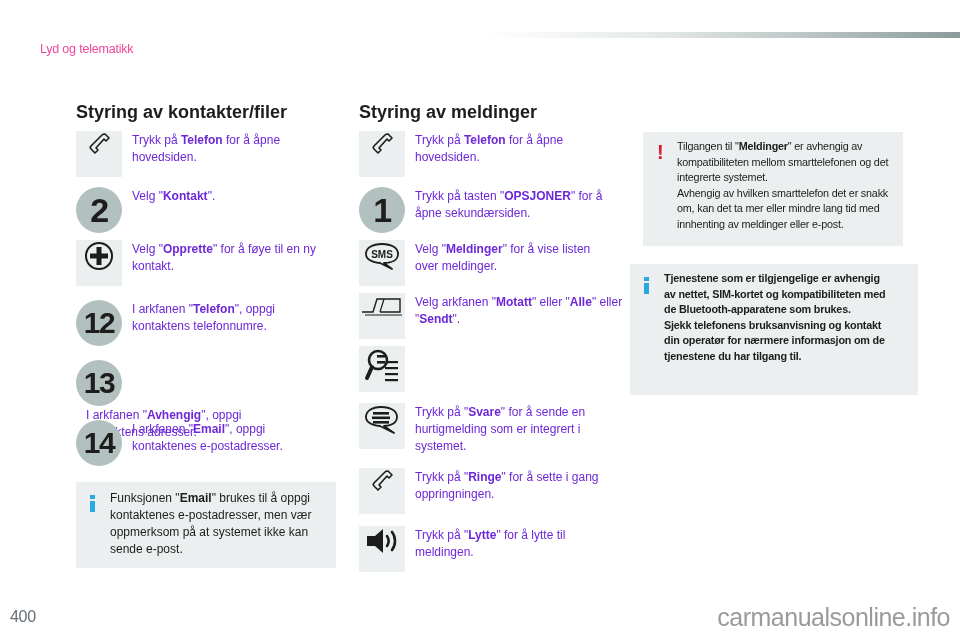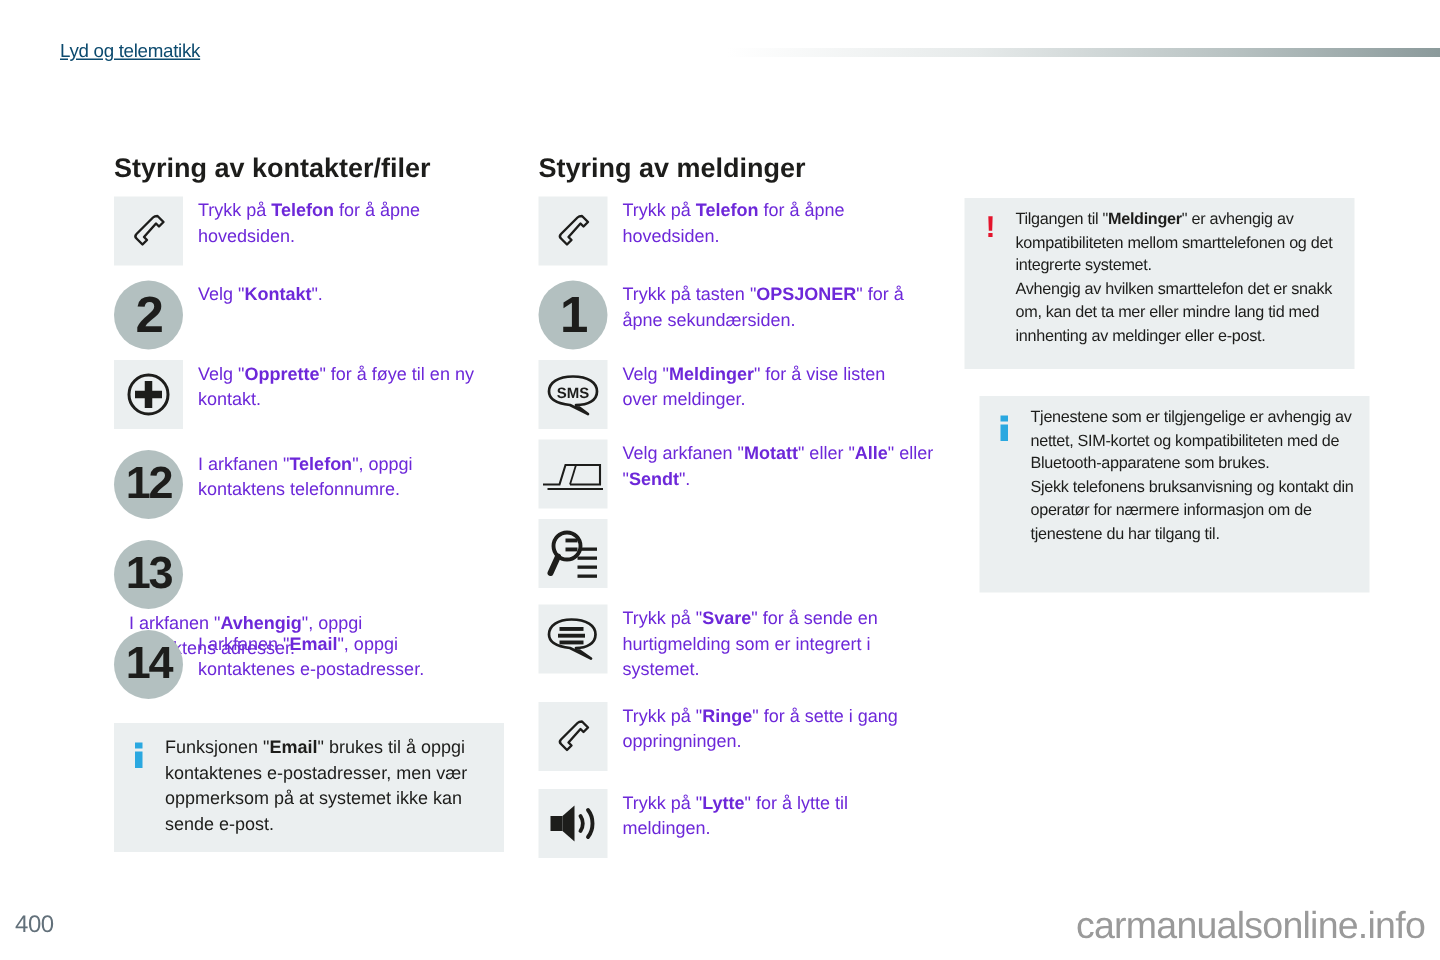--- a/index.html
+++ b/index.html
@@ -1,26 +1,26 @@
 <!DOCTYPE html>
 <html><head>
   <meta charset="utf-8">
   <style>
     * { box-sizing: border-box; margin: 0; padding: 0; }
     html, body { width: 960px; height: 640px; background: #ffffff; overflow: hidden; }
     body { position: relative; font-family: "Liberation Sans", sans-serif; color: #1d1d1b; }
 
-    .header-label { position: absolute; left: 40px; top: 27px; font-size: 12.5px; color: #0c4a6e; letter-spacing: -0.2px; text-decoration: underline; }
+    .header-label { position: absolute; left: 40px; top: 42px; font-size: 12.5px; color: #ec4899; letter-spacing: -0.2px; }
     .header-bar { position: absolute; left: 485px; top: 32px; width: 475px; height: 6px;
       background: linear-gradient(to right, #ffffff 0%, #e6eaea 35%, #b9c3c3 70%, #8b9a9b 100%); }
 
     .section-title { position: absolute; font-size: 18px; font-weight: bold; color: #1d1d1b; }
 
     .row { position: absolute; display: flex; align-items: flex-start; }
-    .icon-box { width: 46px; height: 46px; background: #ebeff0; display: flex; align-items: center; justify-content: center; flex-shrink: 0; }
+    .icon-box { width: 46px; height: 46px; background: #ebeff0; display: flex; align-items: flex-start; justify-content: center; flex-shrink: 0; }
     .num-circle { width: 46px; height: 46px; border-radius: 50%; background: #b3c0c0; display: flex; align-items: center; justify-content: center; flex-shrink: 0;
       font-weight: bold; color: #1d1d1b; letter-spacing: -1.5px; }
     .num-circle.one { font-size: 34px; }
     .num-circle.two { font-size: 30px; }
     .row-text { margin-left: 10px; font-size: 12px; line-height: 17px; color: #6d28d9; padding-top: 1px; }
     .row-text b { font-weight: bold; }
 
     .note { position: absolute; background: #ebeff0; font-size: 12px; line-height: 17px; color: #1d1d1b; }
     .note .mark { position: absolute; }
     .note .body { position: absolute; }
@@ -172,21 +172,21 @@
       </svg>
   </div>
   <div class="row-text" style="width:200px;"><span>Trykk på "</span><b>Lytte</b><span>" for å lytte til meldingen.</span></div>
 </div>
 
 <div class="note small" style="left:643px; top:132px; width:260px; height:114px;">
   <div class="mark warn-mark" style="left:14px; top:10px;">!</div>
   <div class="body" style="left:34px; top:7px; width:224px;"><span>Tilgangen til "</span><b>Meldinger</b><span>" er avhengig av kompatibiliteten mellom smarttelefonen og det integrerte systemet.</span><br><span>Avhengig av hvilken smarttelefon det er snakk om, kan det ta mer eller mindre lang tid med innhenting av meldinger eller e-post.</span></div>
 </div>
 
-<div class="note small" style="left:653px; top:264px; width:260px; height:131px;">
+<div class="note small" style="left:630px; top:264px; width:288px; height:131px;font-weight:bold;">
   <div class="mark info-mark" style="left:14px; top:13px;">
       <div class="dot"></div>
       <div class="stem"></div>
     </div>
   <div class="body" style="left:34px; top:7px; width:224px;"><span>Tjenestene som er tilgjengelige er avhengig av nettet, SIM-kortet og kompatibiliteten med de Bluetooth-apparatene som brukes.</span><br><span>Sjekk telefonens bruksanvisning og kontakt din operatør for nærmere informasjon om de tjenestene du har tilgang til.</span></div>
 </div>
 
 <div class="page-number">400</div>
 <div class="watermark">carmanualsonline.info</div>
 

